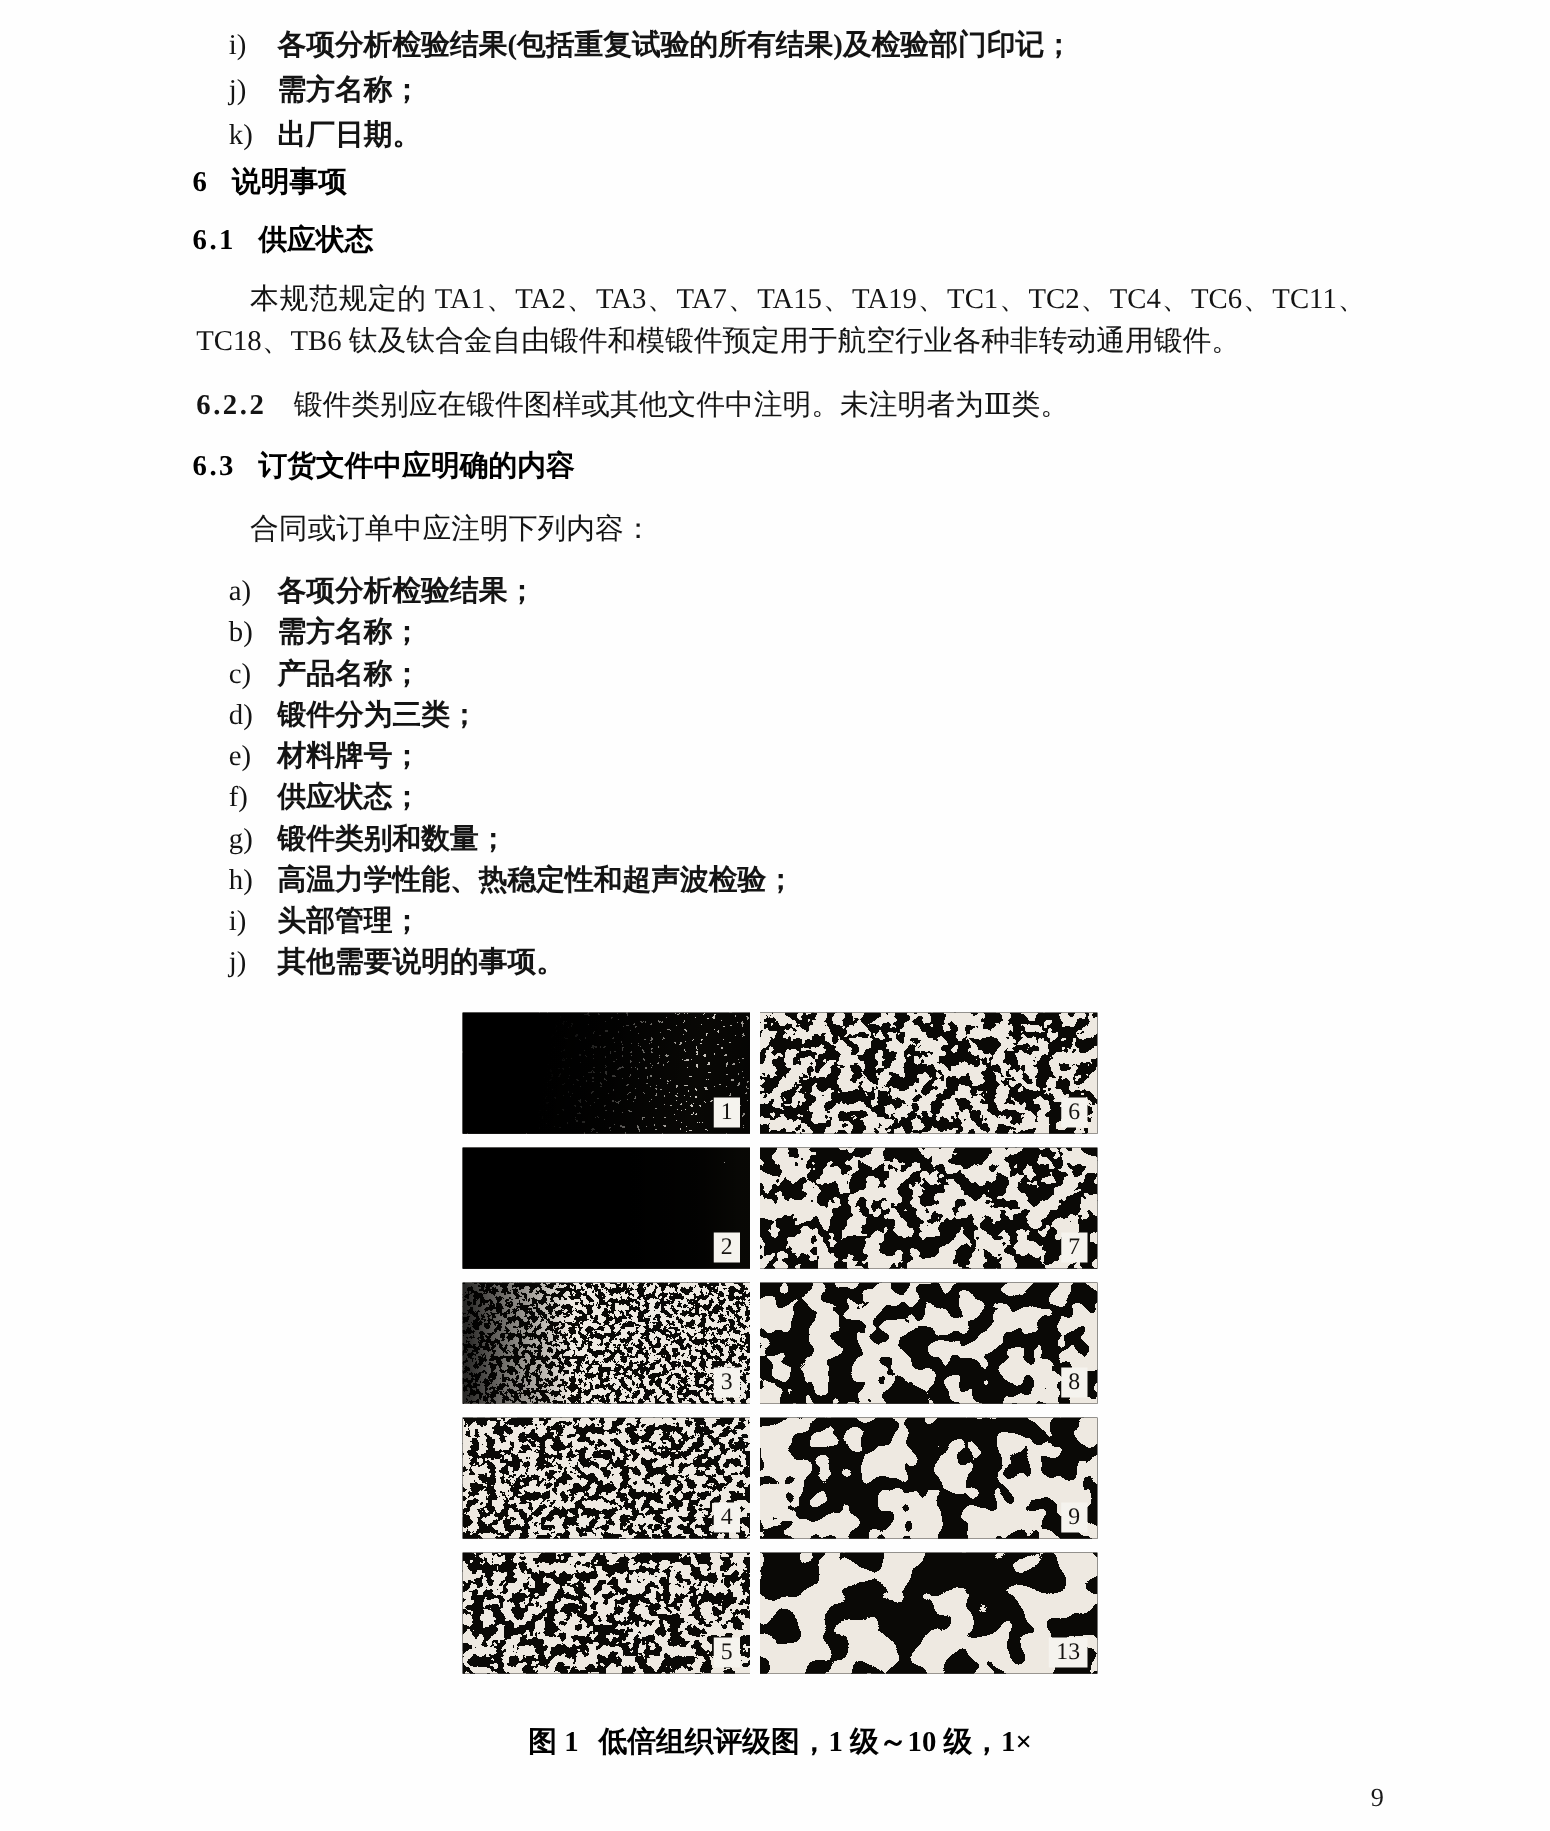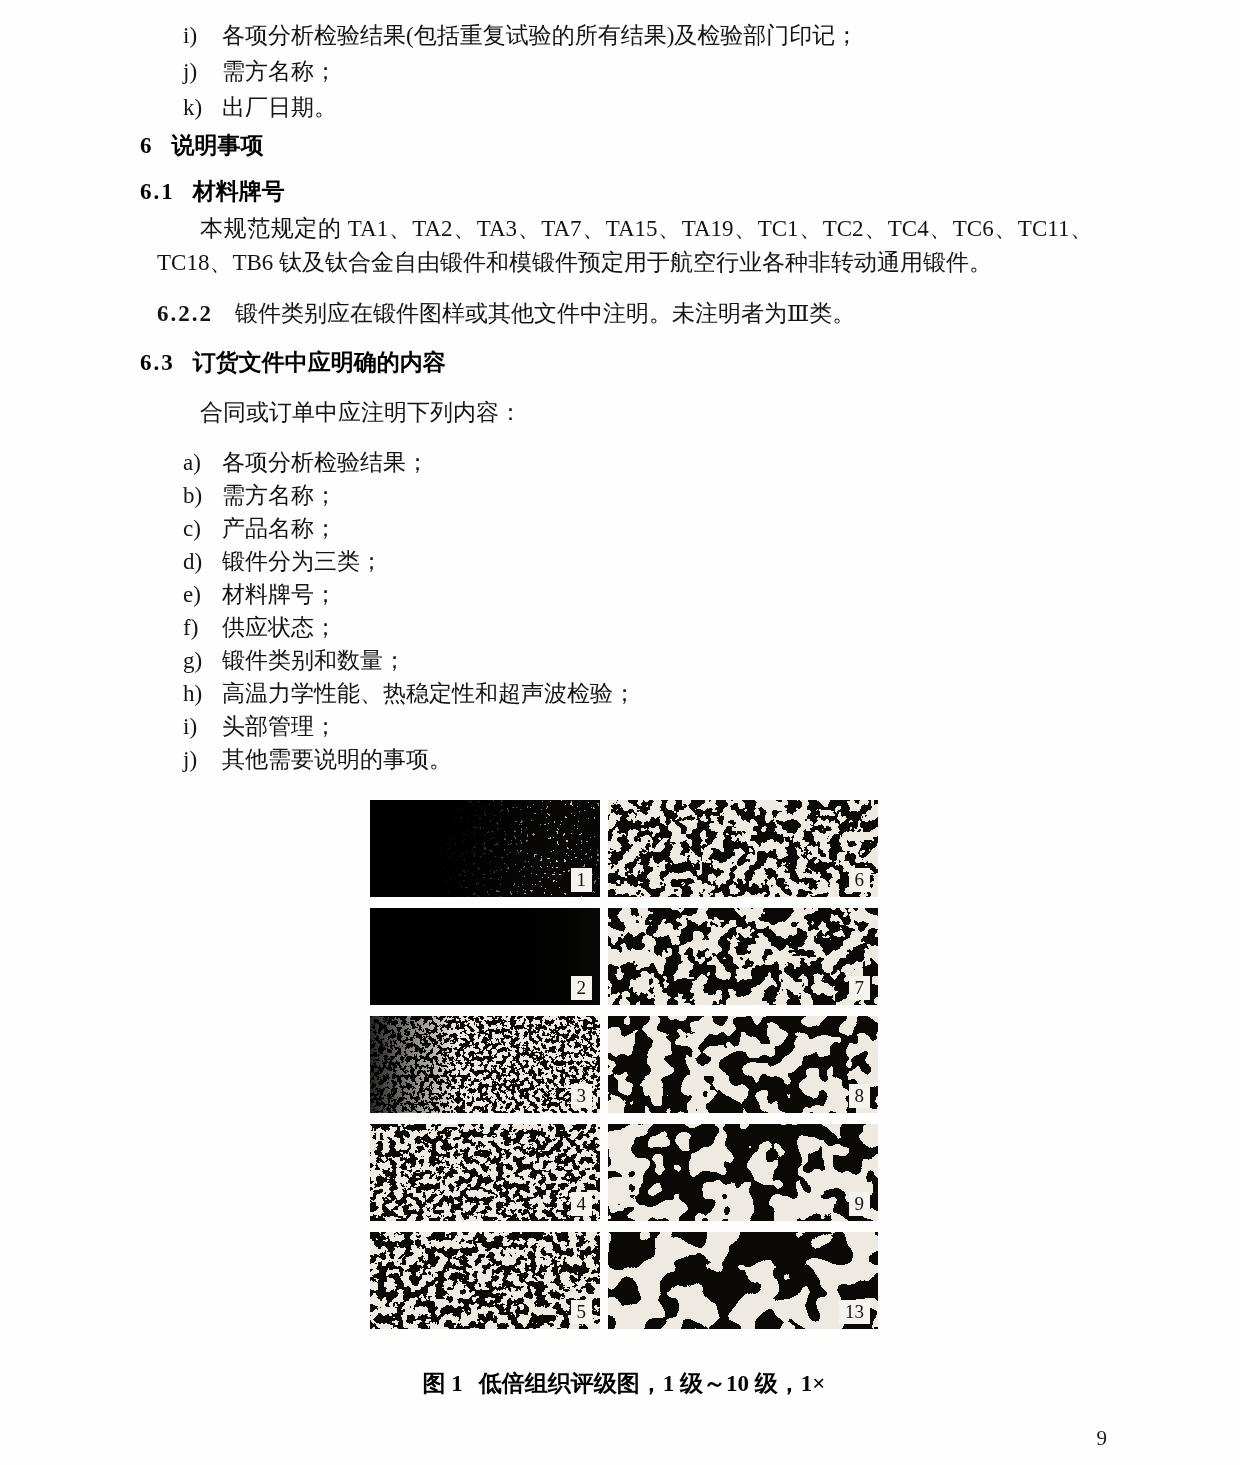--- a/index.html
+++ b/index.html
@@ -12,23 +12,23 @@
     font-family:"Liberation Serif","DejaVu Serif",serif;
     color:#141414;
     font-size:23px;
     overflow:hidden;
   }
   
   .li-row{display:flex;margin-left:43px;}
   .top-list .li-row{line-height:36px;}
   .order-list .li-row{line-height:33px;}
   .li-label{flex:none;width:39px;}
-  .li-text{flex:1;}
+  .li-text{flex:1;font-weight:bold;}
   
-  .sec-h{margin:0;font-size:23px;line-height:32px;font-weight:bold;color:#000;}
+  .sec-h{margin:14px;font-size:23px;line-height:32px;font-weight:bold;color:#000;}
   .h-6{margin-top:4px;}
   .h-61{margin-top:14px;}
   .sec-h .sec-num{margin-right:18px;letter-spacing:2px;}
   
   .para{margin:17px;text-align:justify;}
   .p-61{margin-top:4px;line-height:34px;text-indent:43px;}
   .p-sub{line-height:33px;}
   .p-sub .sub-num{font-weight:bold;margin-right:22px;letter-spacing:2px;}
   .p-intro{line-height:33px;text-indent:43px;}
   
@@ -80,21 +80,21 @@
     <span class="li-label">k)</span>
     <span class="li-text">出厂日期。</span>
   </div>
     </div>
 
   <h2 class="sec-h h-6">
     <span class="sec-num">6</span><span>说明事项</span>
   </h2>
 
   <h3 class="sec-h h-61">
-    <span class="sec-num">6.1</span><span>材料牌号</span>
+    <span class="sec-num">6.1</span><span>供应状态</span>
   </h3>
   <p class="para p-61">本规范规定的 TA1、TA2、TA3、TA7、TA15、TA19、TC1、TC2、TC4、TC6、TC11、TC18、TB6 钛及钛合金自由锻件和模锻件预定用于航空行业各种非转动通用锻件。</p>
 
   <p class="para p-sub">
     <span class="sub-num">6.2.2</span><span>锻件类别应在锻件图样或其他文件中注明。未注明者为Ⅲ类。</span>
   </p>
 
   <h3 class="sec-h">
     <span class="sec-num">6.3</span><span>订货文件中应明确的内容</span>
   </h3>

